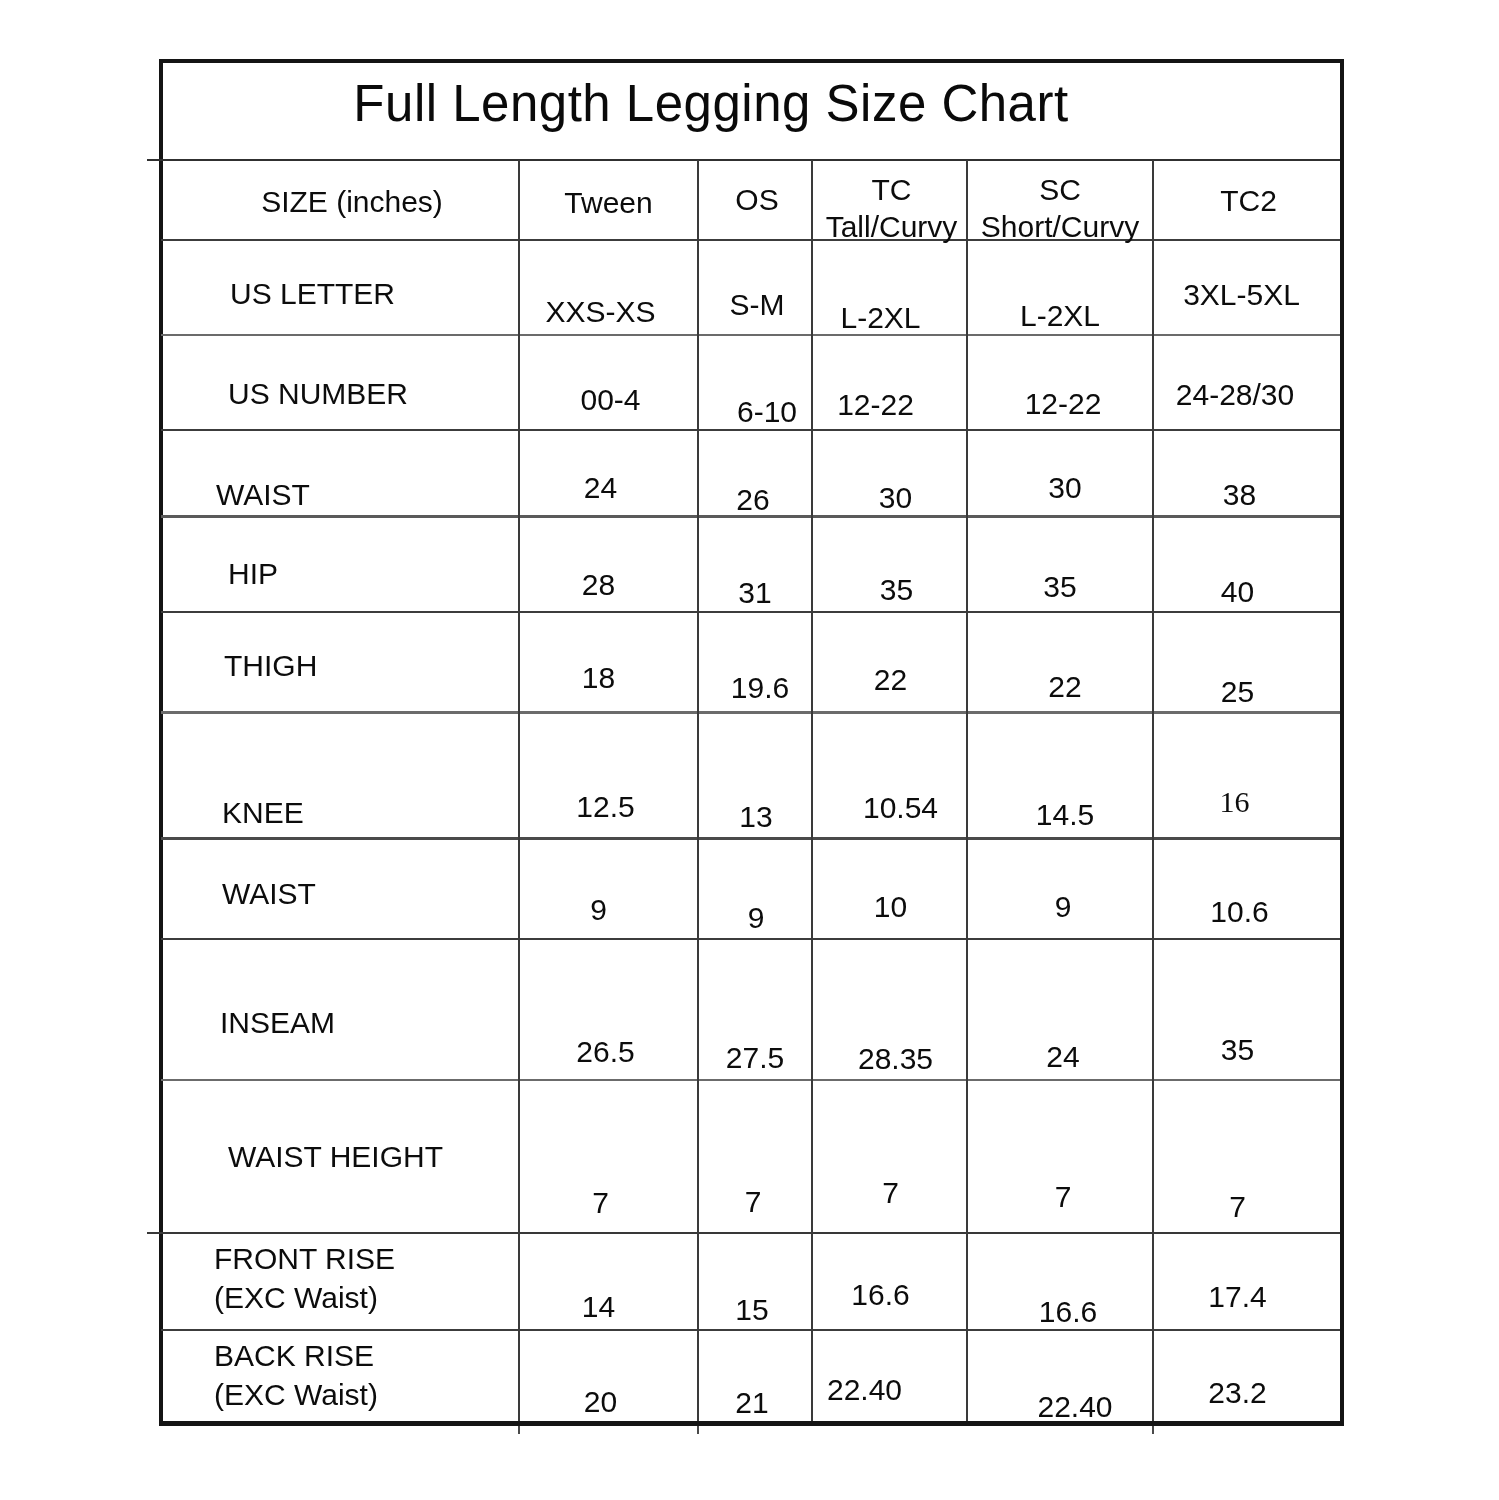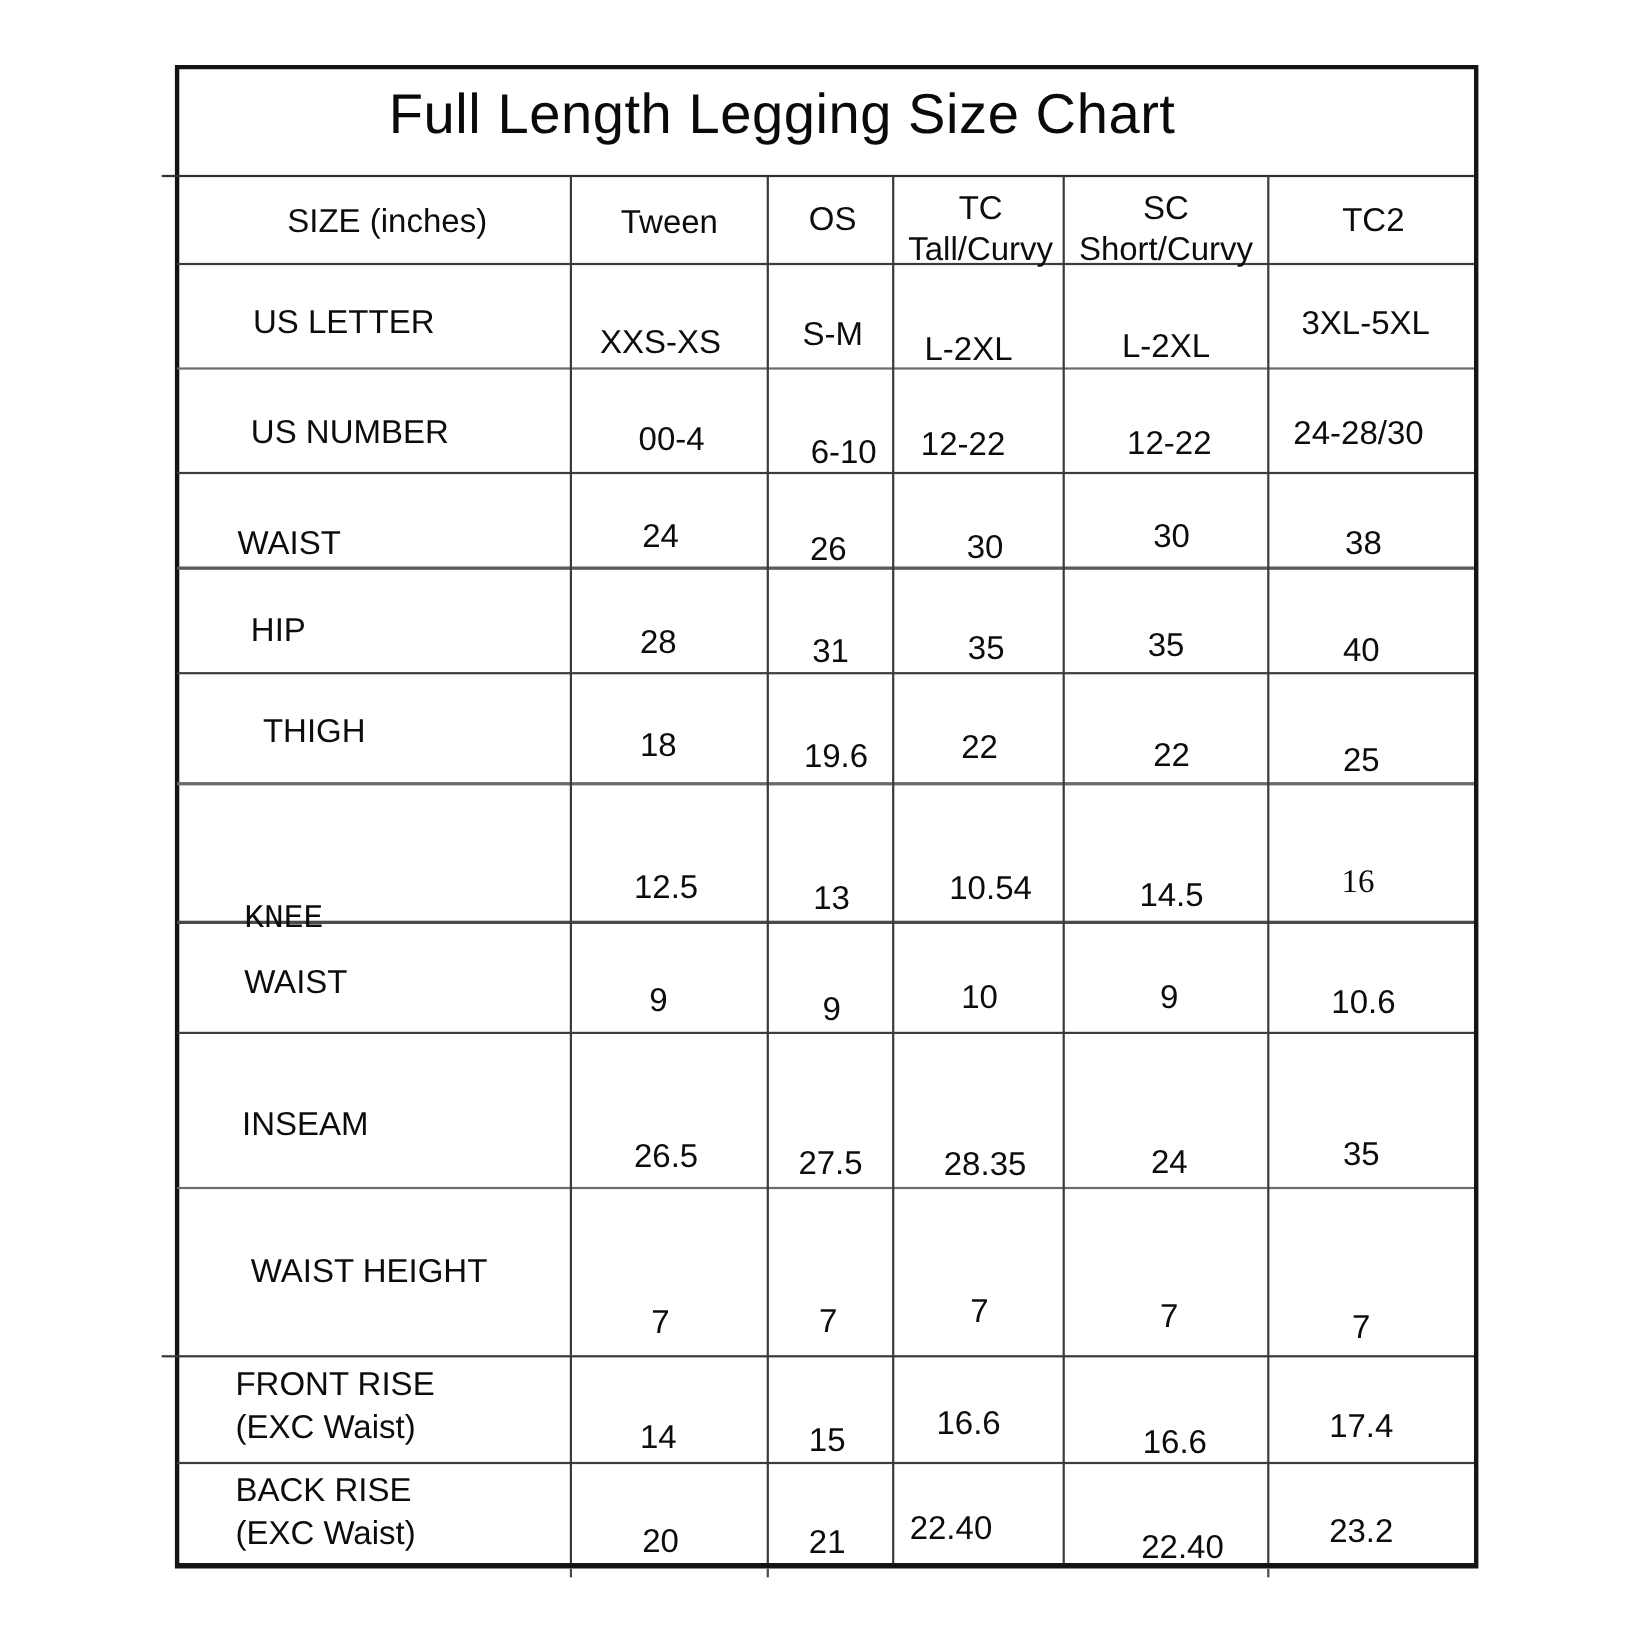--- a/index.html
+++ b/index.html
@@ -81,27 +81,27 @@
       <div class="cell" style="left: 753px; top: 500px;">26</div>
       <div class="cell" style="left: 895.5px; top: 498px;">30</div>
       <div class="cell" style="left: 1065px; top: 488px;">30</div>
       <div class="cell" style="left: 1239.5px; top: 495px;">38</div>
       <div class="cell label" style="left: 228px; top: 573px;">HIP</div>
       <div class="cell" style="left: 598.5px; top: 585px;">28</div>
       <div class="cell" style="left: 755px; top: 593px;">31</div>
       <div class="cell" style="left: 896.5px; top: 590px;">35</div>
       <div class="cell" style="left: 1060px; top: 587px;">35</div>
       <div class="cell" style="left: 1237.5px; top: 592px;">40</div>
-      <div class="cell label" style="left: 224px; top: 665px; margin-left: 15px;">THIGH</div>
+      <div class="cell label" style="left: 224px; top: 665px;">THIGH</div>
       <div class="cell" style="left: 598.5px; top: 678px;">18</div>
       <div class="cell" style="left: 760px; top: 688px;">19.6</div>
       <div class="cell" style="left: 890.5px; top: 680px;">22</div>
       <div class="cell" style="left: 1065px; top: 687px;">22</div>
       <div class="cell" style="left: 1237.5px; top: 692px;">25</div>
-      <div class="cell label" style="left: 222px; top: 836px; font-family: Liberation Mono, monospace;">KNEE</div>
+      <div class="cell label" style="left: 222px; top: 812px;">KNEE</div>
       <div class="cell" style="left: 605.5px; top: 807px;">12.5</div>
       <div class="cell" style="left: 756px; top: 817px;">13</div>
       <div class="cell" style="left: 900.5px; top: 808px;">10.54</div>
       <div class="cell" style="left: 1065px; top: 815px;">14.5</div>
       <div class="cell" style="left: 1234.5px; top: 802px; font-family: Liberation Serif, serif;">16</div>
       <div class="cell label" style="left: 222px; top: 893px;">WAIST</div>
       <div class="cell" style="left: 598.5px; top: 910px;">9</div>
       <div class="cell" style="left: 756px; top: 918px;">9</div>
       <div class="cell" style="left: 890.5px; top: 907px;">10</div>
       <div class="cell" style="left: 1063px; top: 907px;">9</div>

